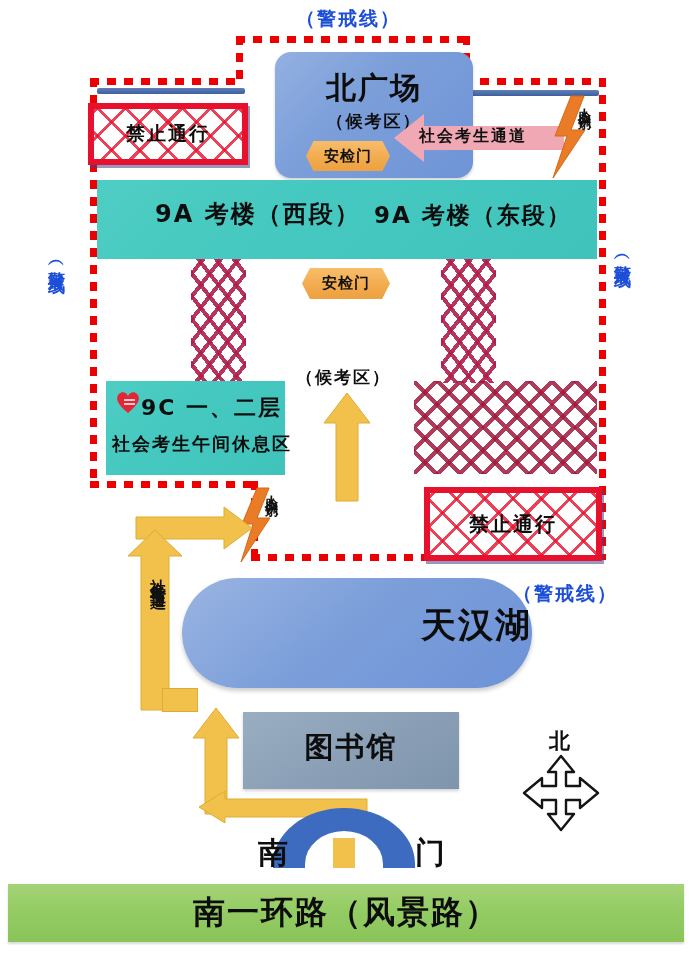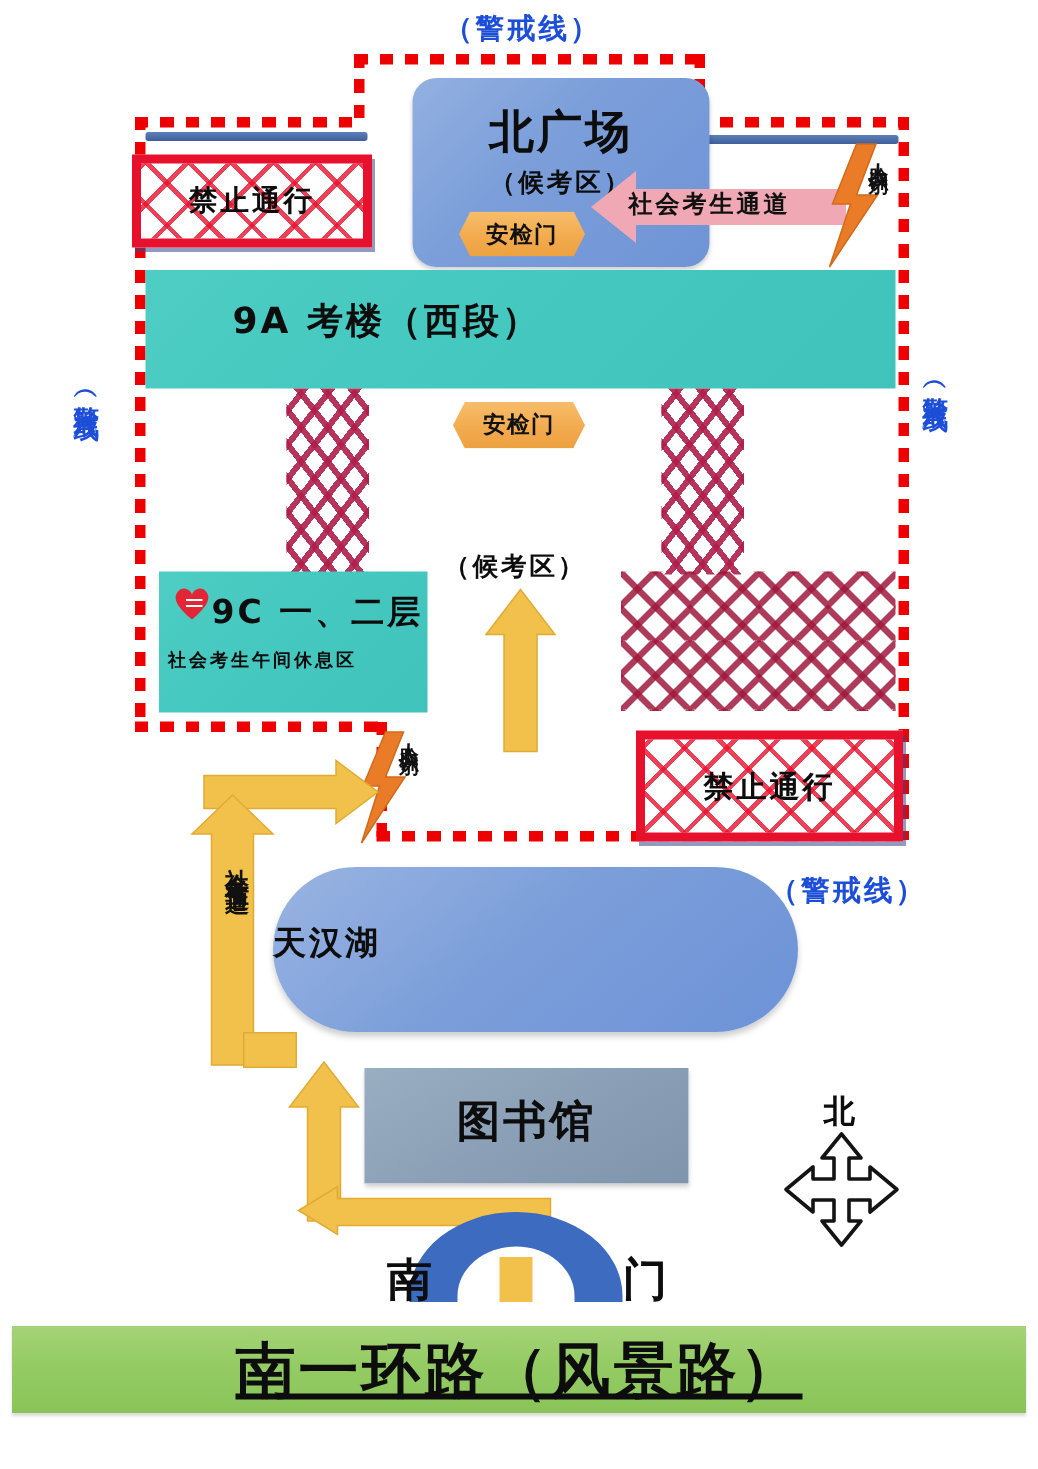--- a/index.html
+++ b/index.html
@@ -109,39 +109,40 @@
   </svg>
   <div class="abs cn" style="left:419px;top:126px;font-size:16px;color:#111;">社会考生通道</div>
 
   <svg class="abs" style="left:551px;top:96px;" width="36" height="82">
     <polygon points="20,0 4,40 16,40 2,82 34,34 20,34 33,0" fill="#ea7c27" stroke="#d2691a" stroke-width="1"></polygon>
   </svg>
   <div class="abs vcn" style="left:575px;top:98px;font-size:13px;color:#111;">人脸识别</div>
 
   <div class="bld abs" style="left:97px;top:180px;width:500px;height:79px;"></div>
   <div class="abs cn" style="left:110px;top:198px;font-size:24px;margin-left:45px;">9A 考楼（西段）</div>
+  <div class="abs cn" style="left:374px;top:200px;font-size:23px;">9A 考楼（东段）</div>
 
   <div class="column col-hatch abs" style="left:191px;top:259px;width:55px;height:124px;"></div>
   <div class="column col-hatch abs" style="left:441px;top:259px;width:55px;height:124px;"></div>
 
   <div class="hexgate abs" style="left:302px;top:268px;width:88px;height:31px;font-size:15px;">安检门</div>
 
   <div class="abs cn" style="left:296px;top:366px;font-size:17px;">（候考区）</div>
 
   <svg class="abs" style="left:324px;top:393px;" width="46" height="108">
     <polygon points="23,0 46,30 34,30 34,108 12,108 12,30 0,30" fill="#f2c14b" stroke="#e0ab33" stroke-width="1"></polygon>
   </svg>
 
   <div class="bld abs" style="left:106px;top:381px;width:179px;height:94px;"></div>
   <svg class="abs" style="left:115px;top:390px;" width="26" height="24">
     <path d="M13 23 C 2 14, 0 8, 4 4 C 8 0, 13 4, 13 7 C 13 4, 18 0, 22 4 C 26 8, 24 14, 13 23 Z" fill="#e32636"></path>
     <path d="M9 10 L20 10 M9 14 L20 14" stroke="#fff" stroke-width="1.4"></path>
   </svg>
   <div class="abs cn" style="left:141px;top:393px;font-size:22px;">9C 一、二层</div>
-  <div class="abs cn" style="left:112px;top:432px;font-size:12px;">社会考生午间休息区</div>
+  <div class="abs cn" style="left:112px;top:432px;font-size:18px;">社会考生午间休息区</div>
 
   <div class="bld bld-hatch abs" style="left:414px;top:381px;width:183px;height:93px;"></div>
 
   <div class="noentry abs" style="left:424px;top:487px;width:166px;height:62px;">
     <div class="noentry-hatch"></div>
     <div class="cn abs" style="left:0;top:0;width:100%;height:100%;display:flex;align-items:center;justify-content:center;font-size:20px;">禁止通行</div>
   </div>
 
   <svg class="abs" style="left:238px;top:488px;" width="34" height="74">
     <polygon points="19,0 4,36 15,36 3,74 32,30 19,30 31,0" fill="#ea7c27" stroke="#d2691a" stroke-width="1"></polygon>
@@ -154,21 +155,21 @@
   </svg>
 
   <svg class="abs" style="left:128px;top:530px;" width="54" height="180">
     <polygon points="27,0 54,26 41,26 41,180 13,180 13,26 0,26" fill="#f2c14b" stroke="#e0ab33" stroke-width="1"></polygon>
   </svg>
   <div class="abs vcn" style="left:147px;top:566px;font-size:16px;color:#111;">社会考生通道</div>
 
   <div class="abs" style="left:162px;top:688px;width:34px;height:22px;background:#f2c14b;border:1px solid #e0ab33;"></div>
 
   <div class="lake abs" style="left:182px;top:578px;width:350px;height:110px;">
-    <div class="cn abs" style="left:0;top:36px;width:100%;text-align:left;font-size:22px;">天汉湖</div>
+    <div class="cn abs" style="left:0;top:24px;width:100%;text-align:right;font-size:35px;">天汉湖</div>
   </div>
 
   <div class="library abs" style="left:243px;top:712px;width:216px;height:77px;">
     <div class="cn abs" style="left:0;top:16px;width:100%;text-align:center;font-size:29px;">图书馆</div>
   </div>
 
   <svg class="abs" style="left:193px;top:708px;" width="46" height="106">
     <polygon points="23,0 46,30 34,30 34,106 12,106 12,30 0,30" fill="#f2c14b" stroke="#e0ab33" stroke-width="1"></polygon>
   </svg>
   <svg class="abs" style="left:199px;top:791px;" width="168" height="32">
@@ -181,16 +182,16 @@
   </svg>
   <div class="abs cn" style="left:258px;top:833px;font-size:30px;">南</div>
   <div class="abs cn" style="left:415px;top:833px;font-size:30px;">门</div>
 
   <div class="abs cn" style="left:549px;top:727px;font-size:21px;">北</div>
   <svg class="abs" style="left:524px;top:756px;" width="74" height="74">
     <polygon points="37,0 50,16 42,16 42,30 56,30 56,22 74,37 56,52 56,44 42,44 42,58 50,58 37,74 24,58 32,58 32,44 18,44 18,52 0,37 18,22 18,30 32,30 32,16 24,16" fill="#ffffff" stroke="#141414" stroke-width="2.4" stroke-linejoin="round"></polygon>
   </svg>
 
   <div class="road abs" style="left:8px;top:884px;width:676px;height:58px;">
-    <span class="cn" style="font-size:40px;text-decoration:underline;">南一环路（风景路）</span>
+    <span class="cn" style="font-size:32px;">南一环路（风景路）</span>
   </div>
 
 </div>
 
 </body></html>

